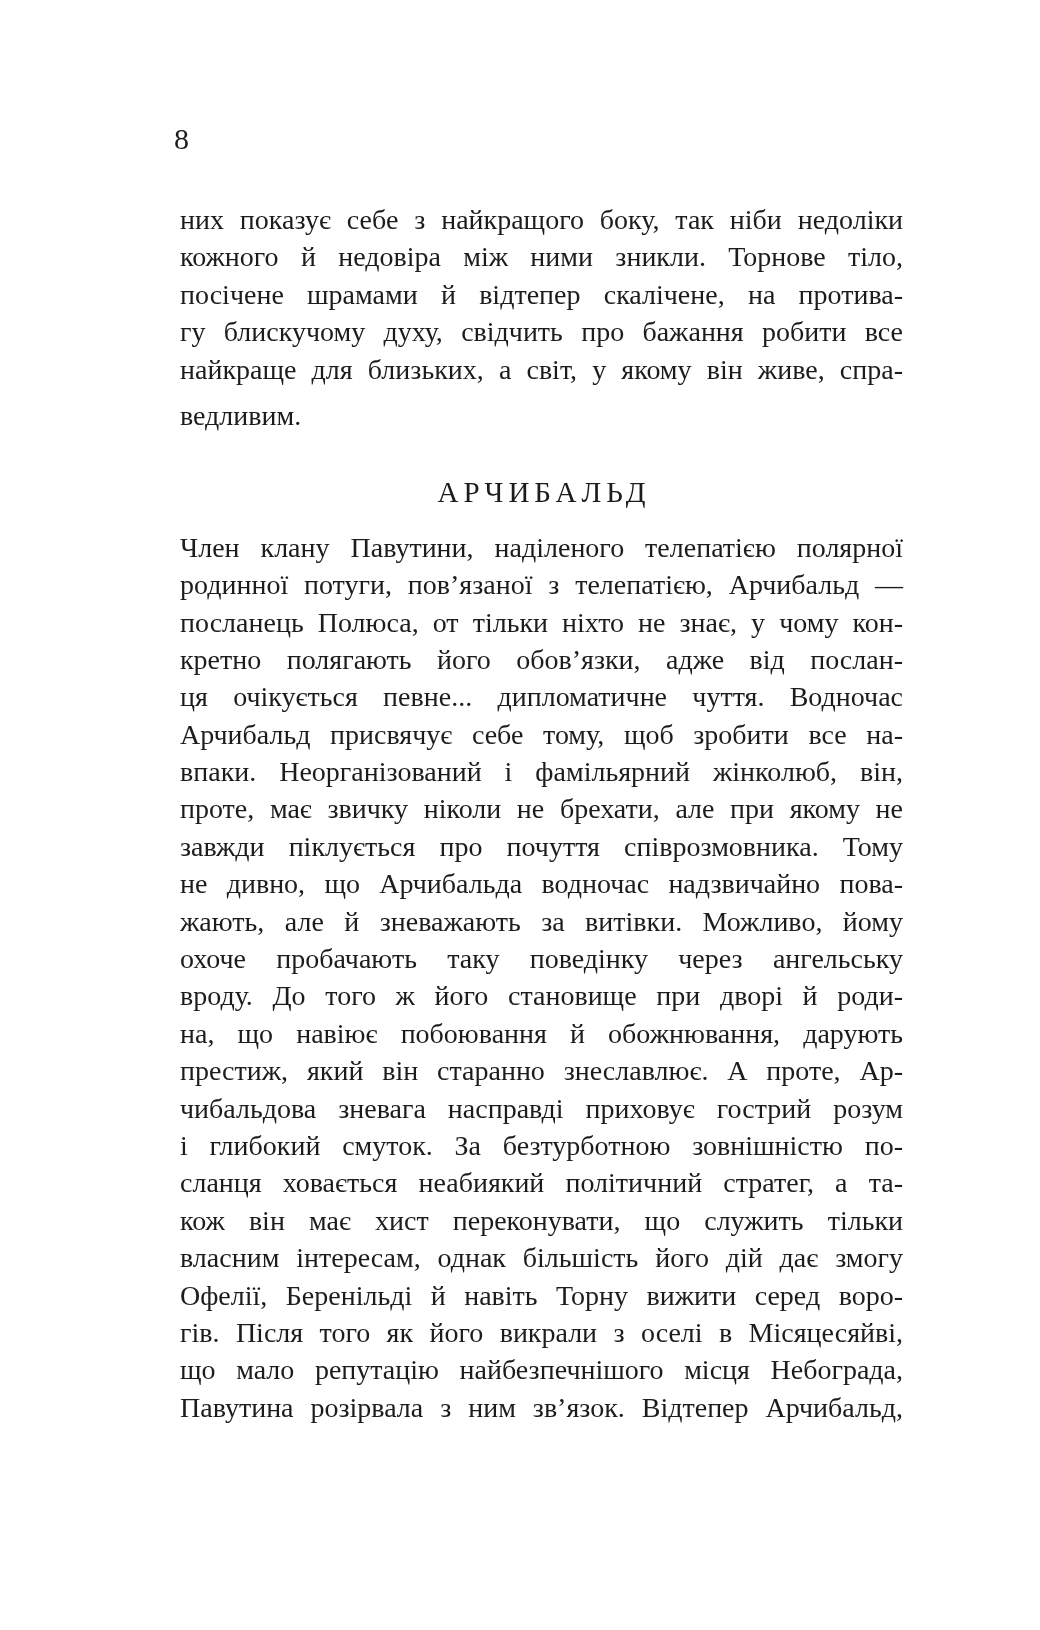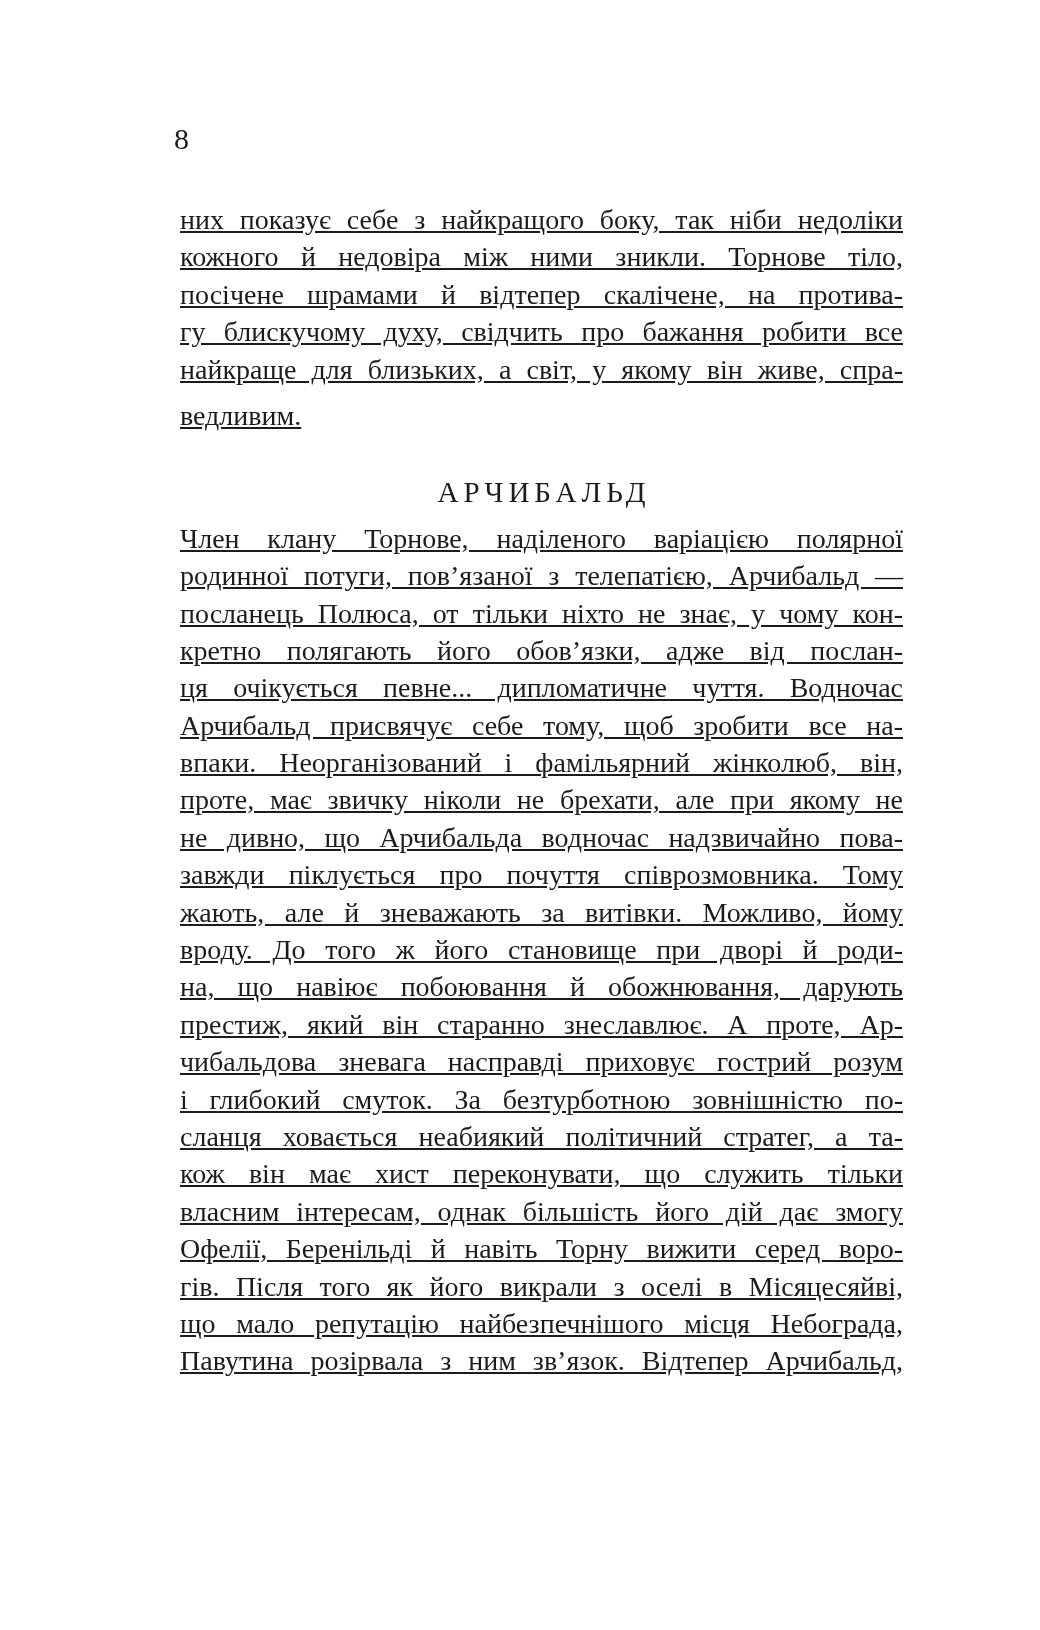--- a/index.html
+++ b/index.html
@@ -26,38 +26,37 @@
   .textblock {
     position: absolute;
     left: 180px;
     top: 201px;
     width: 723px;
   }
   .para {
     font-size: 28px;
     line-height: 37.4px;
     margin: 0;
-    text-decoration: underline;
   }
   .tline {
     white-space: nowrap;
     text-align: justify;
     text-align-last: justify;
     height: 37.4px;
   }
   .tline.last-left {
     text-align-last: left;
     margin-top: 9px;
   }
   .heading {
     font-size: 29px;
     font-weight: normal;
     line-height: 37.4px;
     height: 37.4px;
-    margin: 40px 0 8px 0;
+    margin: 40px 0 17px 0;
     text-align: center;
     letter-spacing: 5px;
     text-indent: 5px; 
   }
 </style>
 </head>
 <body>
 
 <div class="page" style="background: rgb(255, 255, 255); color: rgb(28, 28, 28);">
   <div class="pagenum">8</div>
@@ -68,31 +67,32 @@
         <div class="tline">кожного й недовіра між ними зникли. Торнове тіло,</div>
         <div class="tline">посічене шрамами й відтепер скалічене, на протива-</div>
         <div class="tline">гу блискучому духу, свідчить про бажання робити все</div>
         <div class="tline">найкраще для близьких, а світ, у якому він живе, спра-</div>
         <div class="tline last-left">ведливим.</div>
       </div>
 
     <h2 class="heading">АРЧИБАЛЬД</h2>
 
     <div class="para">
-        <div class="tline">Член клану Торнове, наділеного варіацією полярної</div>
+        <div class="tline">Член клану Павутини, наділеного телепатією полярної</div>
         <div class="tline">родинної потуги, пов’язаної з телепатією, Арчибальд —</div>
         <div class="tline">посланець Полюса, от тільки ніхто не знає, у чому кон-</div>
         <div class="tline">кретно полягають його обов’язки, адже від послан-</div>
         <div class="tline">ця очікується певне... дипломатичне чуття. Водночас</div>
         <div class="tline">Арчибальд присвячує себе тому, щоб зробити все на-</div>
         <div class="tline">впаки. Неорганізований і фамільярний жінколюб, він,</div>
         <div class="tline">проте, має звичку ніколи не брехати, але при якому не</div>
+        <div class="tline">завжди піклується про почуття співрозмовника. Тому</div>
         <div class="tline">не дивно, що Арчибальда водночас надзвичайно пова-</div>
-        <div class="tline">завжди піклується про почуття співрозмовника. Тому</div>
         <div class="tline">жають, але й зневажають за витівки. Можливо, йому</div>
+        <div class="tline">охоче пробачають таку поведінку через ангельську</div>
         <div class="tline">вроду. До того ж його становище при дворі й роди-</div>
         <div class="tline">на, що навіює побоювання й обожнювання, дарують</div>
         <div class="tline">престиж, який він старанно знеславлює. А проте, Ар-</div>
         <div class="tline">чибальдова зневага насправді приховує гострий розум</div>
         <div class="tline">і глибокий смуток. За безтурботною зовнішністю по-</div>
         <div class="tline">сланця ховається неабиякий політичний стратег, а та-</div>
         <div class="tline">кож він має хист переконувати, що служить тільки</div>
         <div class="tline">власним інтересам, однак більшість його дій дає змогу</div>
         <div class="tline">Офелії, Беренільді й навіть Торну вижити серед воро-</div>
         <div class="tline">гів. Після того як його викрали з оселі в Місяцесяйві,</div>

